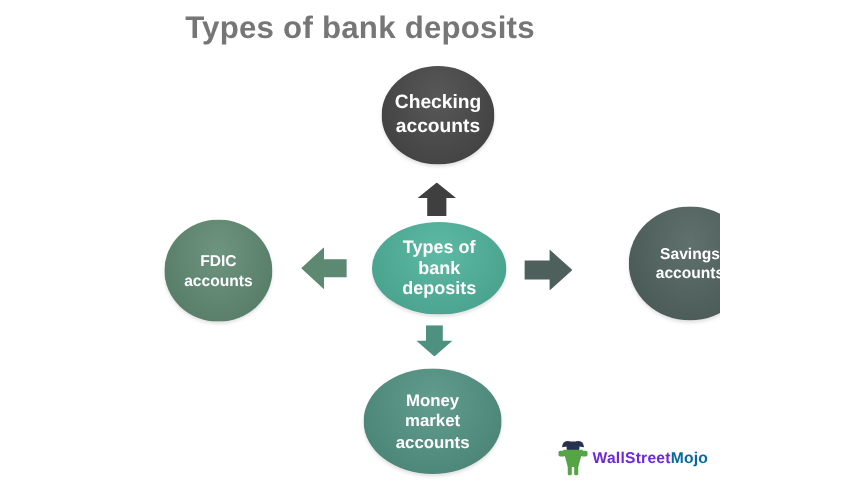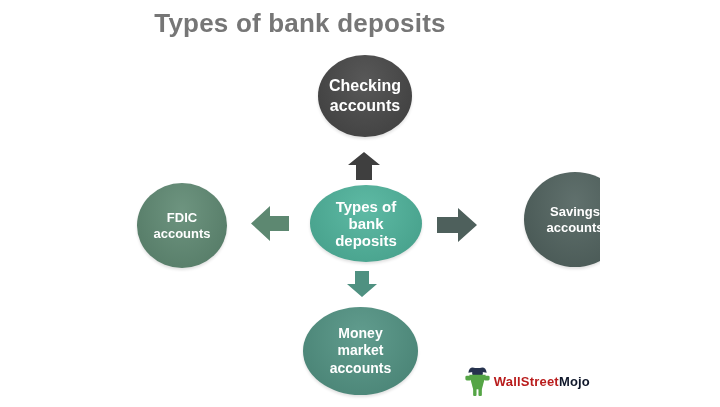--- a/index.html
+++ b/index.html
@@ -118,17 +118,17 @@
       <path d="M3,8 Q4,1 10,3 L9,7 Z" fill="#26324E"></path>
       <path d="M22,8 Q21,1 15,3 L16,7 Z" fill="#26324E"></path>
       <rect x="7" y="3" width="11" height="8" rx="2" fill="#26324E"></rect>
       <rect x="0" y="11" width="6" height="5" rx="1.5" fill="#55A546"></rect>
       <rect x="19" y="11" width="6" height="5" rx="1.5" fill="#55A546"></rect>
       <polygon points="4,10 21,10 17,25 8,25" fill="#55A546"></polygon>
       <rect x="8" y="24" width="3.5" height="8" rx="1" fill="#55A546"></rect>
       <rect x="13.5" y="24" width="3.5" height="8" rx="1" fill="#55A546"></rect>
     </svg>
     <span class="logo-text">
-      <span style="color: #b91c1c;">WallStreet</span><span style="color: #0f172a;">Mojo</span>
+      <span style="color: #6d28d9;">WallStreet</span><span style="color: #0369a1;">Mojo</span>
     </span>
   </div>
 
 </div>
 
 </body></html>

